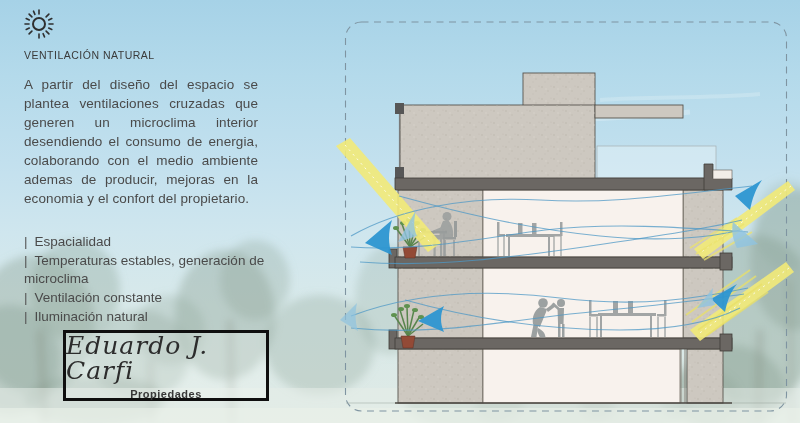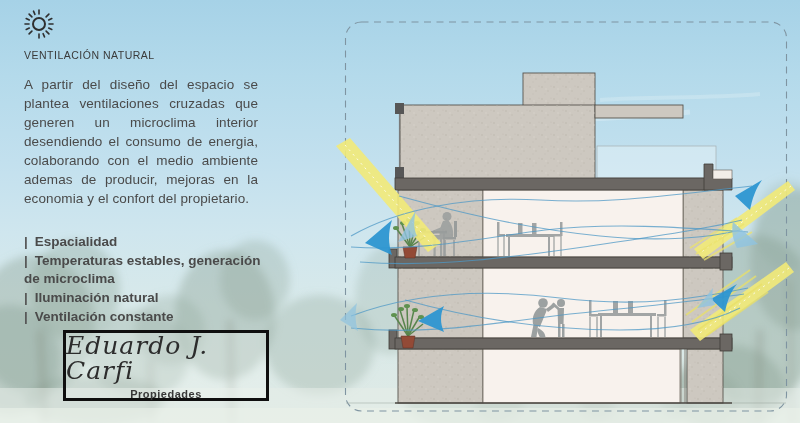--- a/index.html
+++ b/index.html
@@ -7,21 +7,21 @@
     width:800px;height:423px;position:relative;overflow:hidden;
     font-family:"Liberation Sans", sans-serif;
     background:linear-gradient(180deg,#a6d2e7 0%,#b4daeb 18%,#c2e0ee 38%,#cfe6ee 55%,#d8e9ea 72%,#dfeae5 100%);
   }
   .layer{position:absolute;left:0;top:0;width:800px;height:423px;}
   
   .panel{position:absolute;left:24px;top:7px;width:262px;color:#464646;}
   .sun{display:block;margin-left:-2px;}
   .title{font-size:10.5px;font-weight:normal;letter-spacing:.5px;color:#3a3a3a;margin:8px 0 0 0;}
   .intro{width:234px;margin:14px 0 15px 0;font-size:13.5px;line-height:19px;text-align:justify;color:#4a4a4a;letter-spacing:.1px;}
-  .features{list-style:none;margin:25px 0 5px 0;padding:0;width:252px;font-size:13.5px;line-height:18px;color:#4a4a4a;font-weight:bold;}
+  .features{list-style:none;margin:25px 0 5px 0;padding:0;width:252px;font-size:13.5px;line-height:18px;color:#4a4a4a;}
   .features li{margin:0 0 1px 0;}
   .features .bullet{margin-right:7px;color:#555;}
   
   .brand-box{
     position:absolute;left:63px;top:330px;width:200px;height:65px;
     border:3.5px solid #0f0f0f;background:rgba(249,251,249,.25);
     display:flex;flex-direction:column;align-items:center;gap:5px;
   }
   .brand-name{font-family:"DejaVu Serif", serif;font-style:italic;font-size:25px;color:#2c2c2c;letter-spacing:1px;line-height:1;}
   .brand-tagline{font-size:11px;color:#383838;letter-spacing:.5px;font-weight:bold;}
@@ -301,21 +301,21 @@
         <line x1="26.7" y1="21.1" x2="29.8" y2="22.5"></line>
       <line x1="4.2" y1="22.5" x2="7.3" y2="21.1"></line>
         <line x1="26.7" y1="12.9" x2="29.8" y2="11.5"></line>
     </g>
   </svg>
   <h1 class="title">VENTILACIÓN NATURAL</h1>
   <p class="intro">A partir del diseño del espacio se plantea ventilaciones cruzadas que generen un microclima interior desendiendo el consumo de energia, colaborando con el medio ambiente ademas de producir, mejoras en la economia y el confort del propietario.</p>
   <ul class="features">
     <li><span class="bullet">|</span><span>Espacialidad</span></li>
     <li><span class="bullet">|</span><span>Temperaturas estables, generación de microclima</span></li>
+    <li><span class="bullet">|</span><span>Ventilación constante</span></li>
     <li><span class="bullet">|</span><span>Iluminación natural</span></li>
-    <li><span class="bullet">|</span><span>Ventilación constante</span></li>
   </ul>
 </div>
 
 <div class="brand-box">
   <div class="brand-name">Eduardo J. Carfi</div>
   <div class="brand-tagline">Propiedades</div>
 </div>
 
 </body></html>

